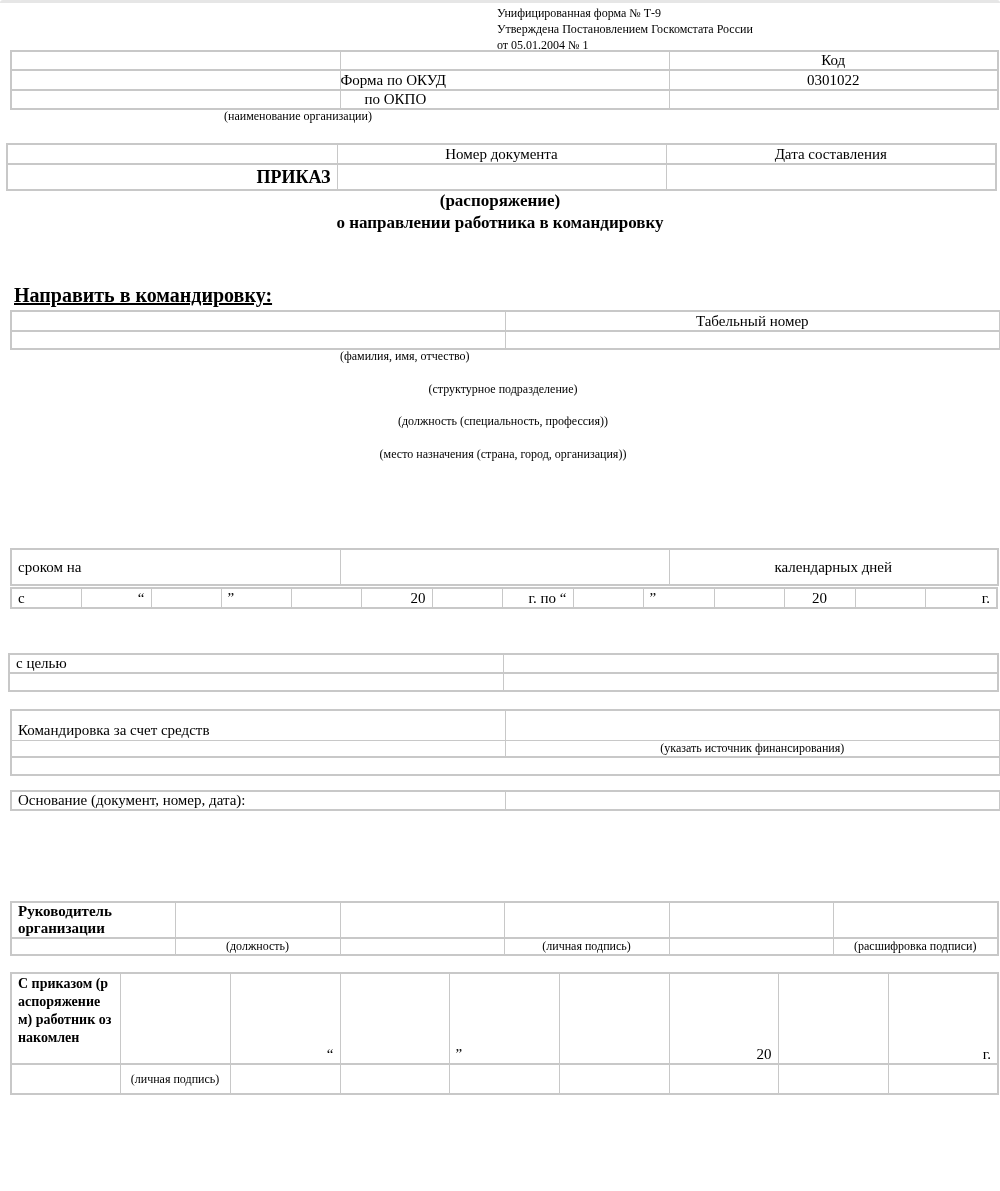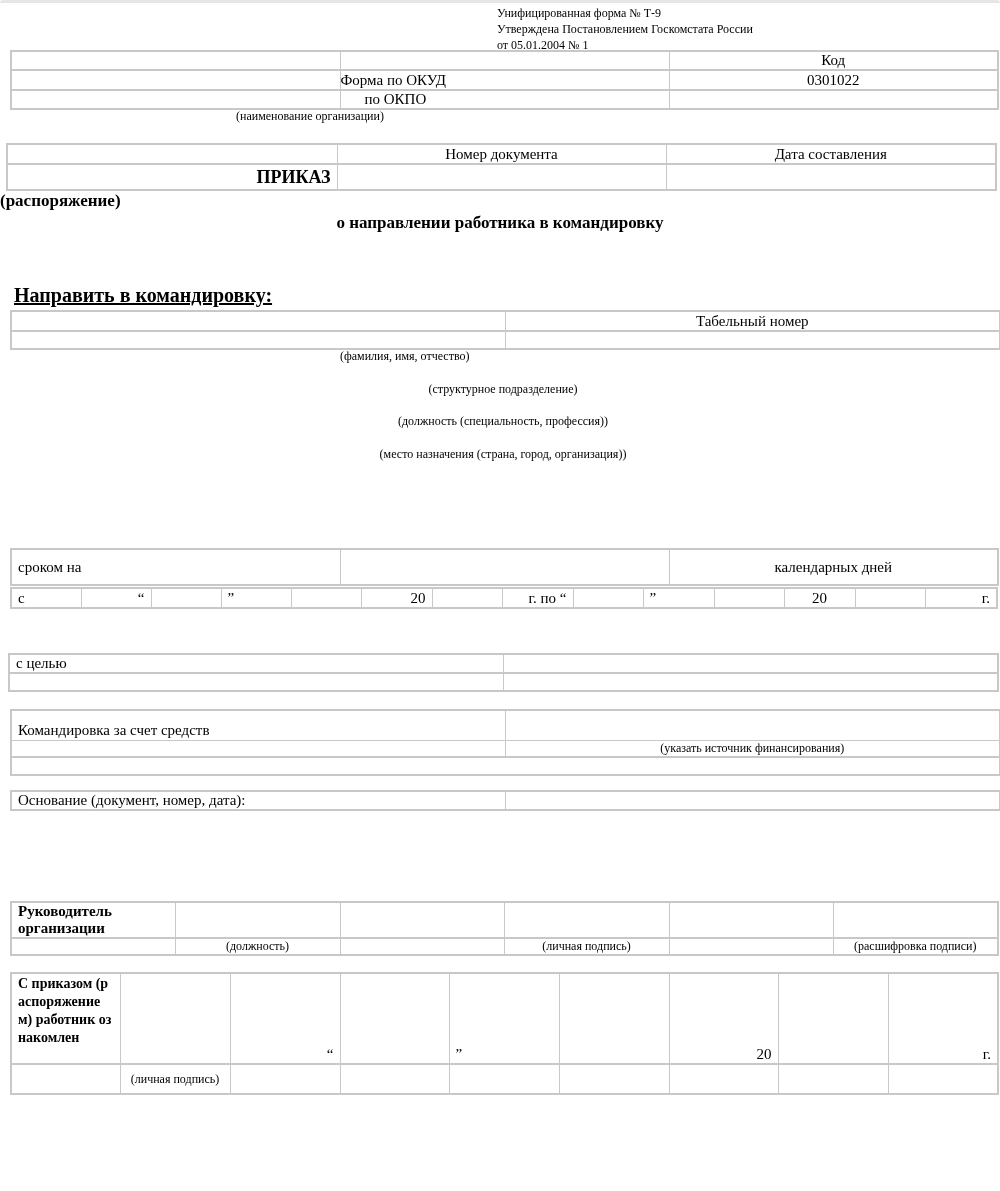--- a/index.html
+++ b/index.html
@@ -9,21 +9,21 @@
   .abs { position: absolute; }
   table.grid { position: absolute; border-collapse: collapse; table-layout: fixed; border: 2px solid #c8c8c8; }
   table.grid td { border: 1px solid #c8c8c8; padding: 0 6px; overflow: hidden; white-space: nowrap; }
   table.grid tr.thick td { border-bottom-width: 2px; }
   .small { font-size: 12px; }
   .norm { font-size: 15px; }
   .center { text-align: center; }
   .right { text-align: right; }
   .bold { font-weight: bold; margin-left: 24px; }
   .heading-approval { left: 497px; top: 5px; font-size: 12px; line-height: 16px; }
-  .title1 { left: 0; width: 1000px; top: 191px; font-weight: bold; font-size: 17px; }
+  .title1 { left: 0; width: 1000px; top: 191px; text-align: center; font-weight: bold; font-size: 17px; }
   .title2 { left: 0; width: 1000px; top: 213px; text-align: center; font-weight: bold; font-size: 17px; }
   .send-label { left: 14px; top: 284px; font-weight: bold; font-size: 20px; text-decoration: underline; }
   .wrap { white-space: normal !important; }
 </style>
 </head>
 <body>
 
 <div class="topbar"></div>
 
 <div class="abs heading-approval">
@@ -49,21 +49,21 @@
     <td style="padding-left:0">Форма по ОКУД</td>
     <td class="center">0301022</td>
   </tr>
   <tr style="height:19px">
     <td></td>
     <td style="padding-left:24px">по ОКПО</td>
     <td></td>
   </tr>
 </tbody>
   </table>
-<div class="abs small" style="left:236px; top:109px;">(наименование организации)</div>
+<div class="abs small" style="left:224px; top:109px;">(наименование организации)</div>
 
 <table class="grid" style="left:6px; top:143px; width:989px;">
   <colgroup>
       <col style="width:330px">
       <col style="width:329px">
       <col style="width:330px">
     </colgroup>
   <tbody>
       <tr class="thick" style="height:20px">
     <td></td>

